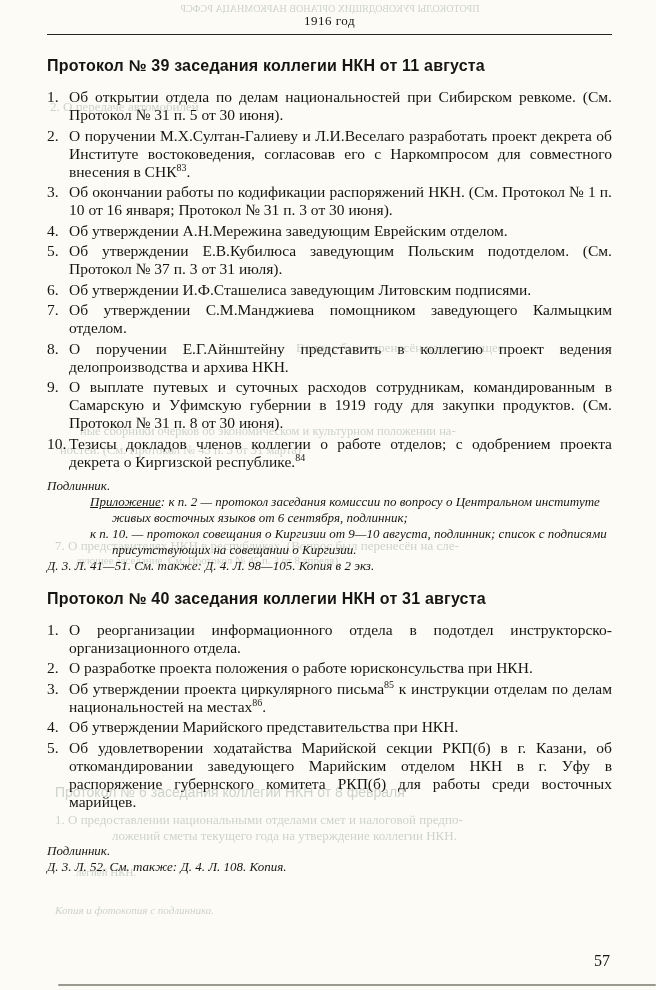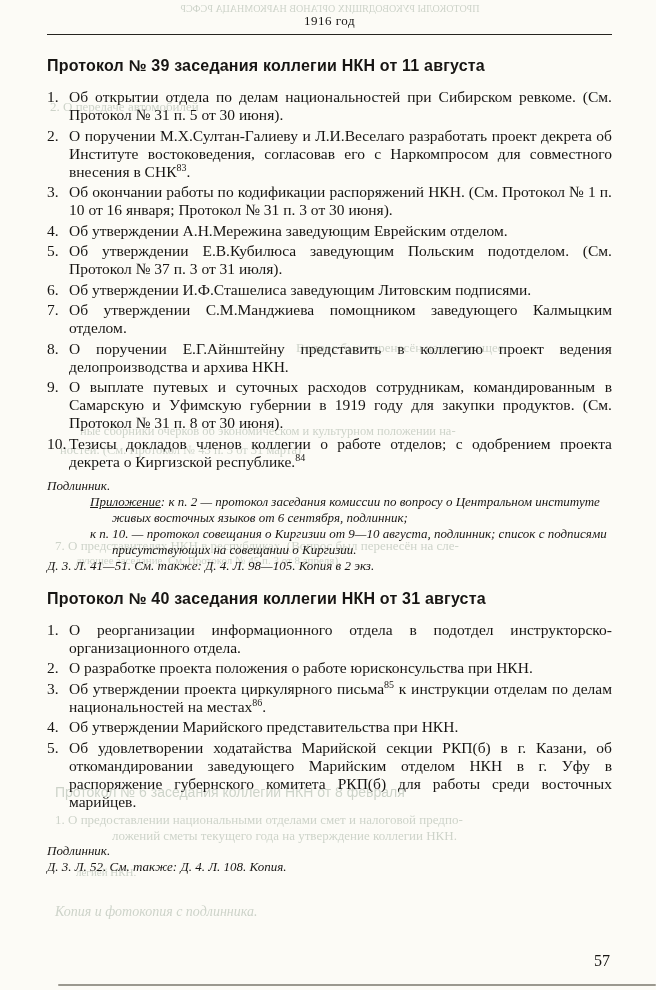--- a/index.html
+++ b/index.html
@@ -100,21 +100,21 @@
       <div class="ghost" style="left: 50px; top: 99px; font-size: 13px;">2. О передаче автомобилей</div>
       <div class="ghost" style="left: 80px; top: 424px; font-size: 12.5px;">ные сборники очерков об экономическом и культурном положении на-</div>
       <div class="ghost" style="left: 296px; top: 340px; font-size: 13px;">Вопрос был перенесён на следующее</div>
       <div class="ghost" style="left: 60px; top: 443px; font-size: 12.5px;">ностей. (См. Протокол № 43 п. 5 от 31 марта)</div>
       <div class="ghost" style="left: 55px; top: 538px; font-size: 13px;">7. О представителях НКН в республиках. (Вопрос был перенесён на сле-</div>
       <div class="ghost" style="left: 76px; top: 554px; font-size: 11px;">дующее заседание. См. Протокол № 45 п. 3 от 8 апреля).</div>
       <div class="ghost gbold" style="left: 55px; top: 784px; font-size: 14px;">Протокол № 6 заседания коллегии НКН от 8 февраля</div>
       <div class="ghost" style="left: 55px; top: 812px; font-size: 13px;">1. О предоставлении национальными отделами смет и налоговой предпо-</div>
       <div class="ghost" style="left: 76px; top: 828px; font-size: 13px; margin-left: 36px;">ложений сметы текущего года на утверждение коллегии НКН.</div>
       <div class="ghost" style="left: 76px; top: 866px; font-size: 11px;">легией НКН.</div>
-      <div class="ghost gitalic" style="left: 55px; top: 904px; font-size: 14px;">Копия и фотокопия с подлинника.</div>
+      <div class="ghost gitalic" style="left: 55px; top: 904px; font-size: 11px;">Копия и фотокопия с подлинника.</div>
     </div>
 
   <div class="content">
 
     <div class="running-header">1916 год</div>
     <hr class="header-rule">
 
     <section class="sec39">
       <h2 class="protocol-title">Протокол № 39 заседания коллегии НКН от 11 августа</h2>
       <div class="items">

